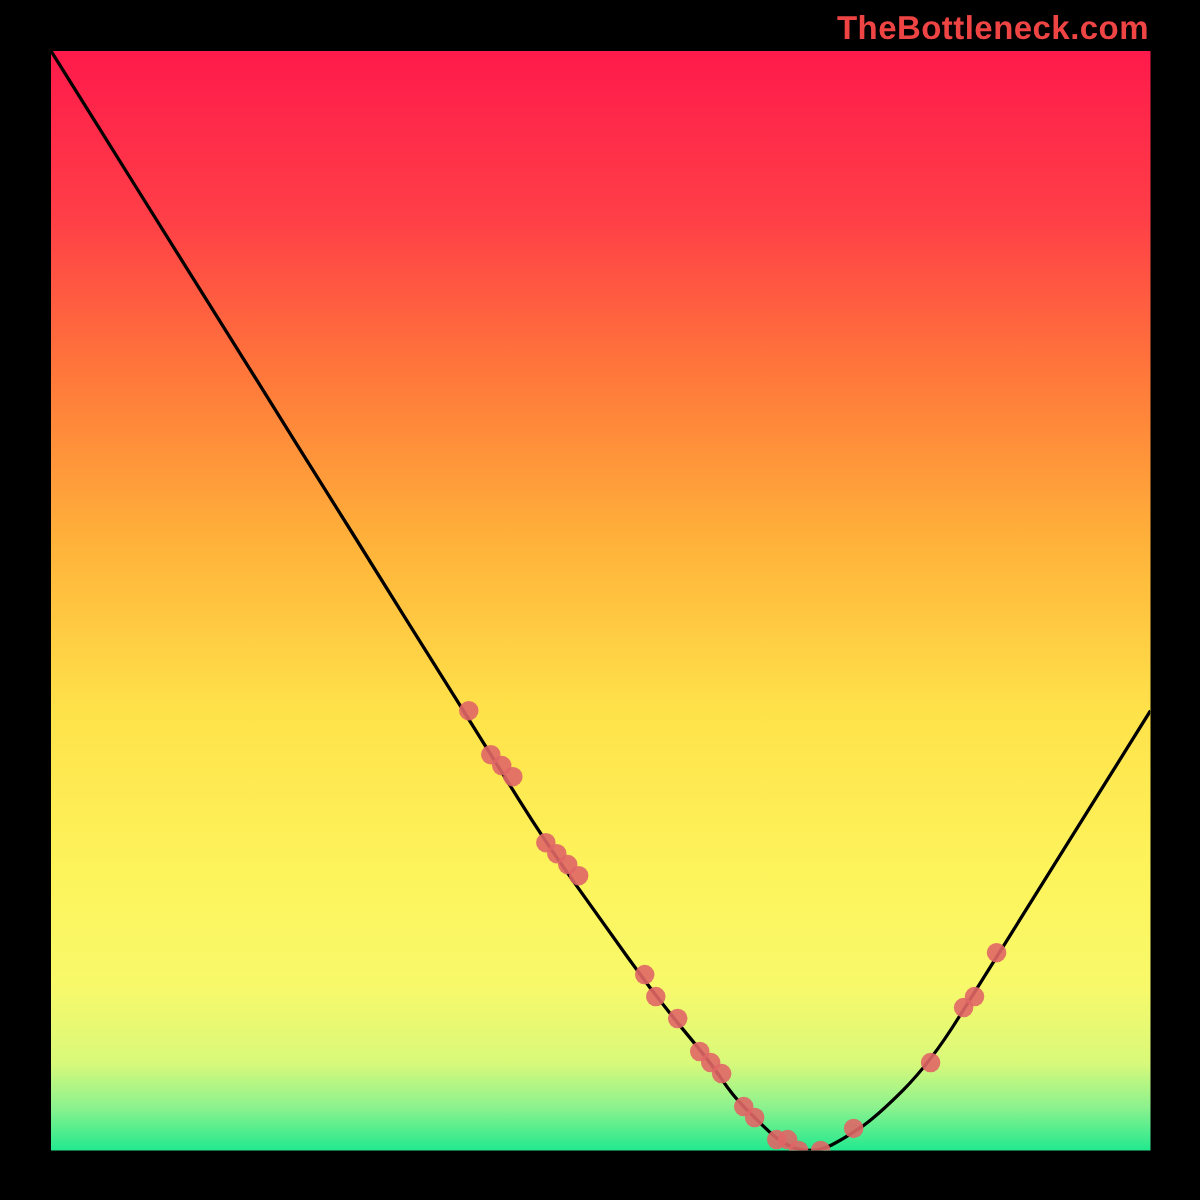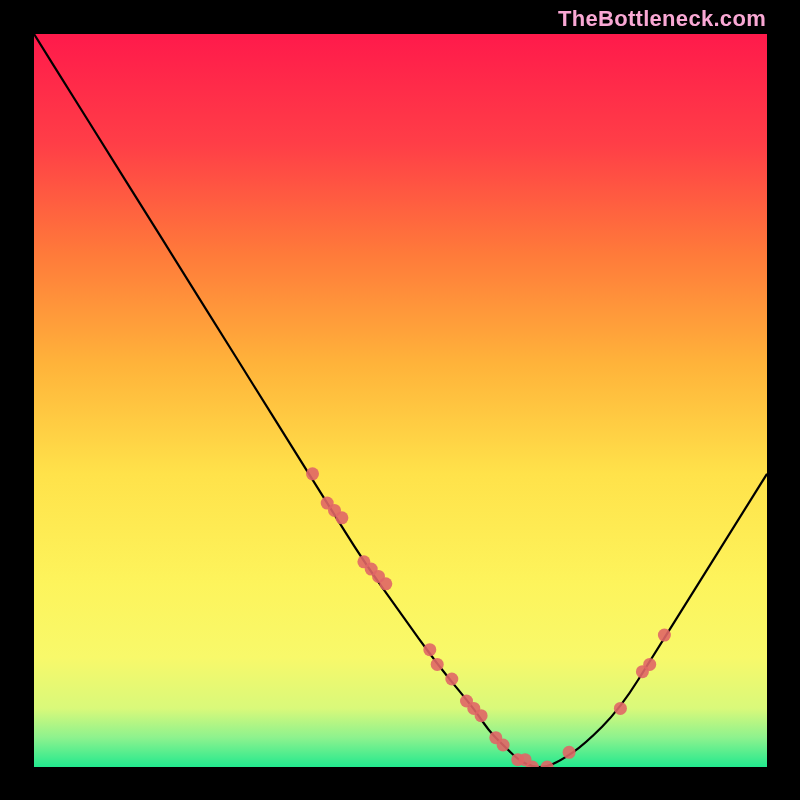--- a/index.html
+++ b/index.html
@@ -40,21 +40,21 @@
     width: 733px;
     height: 733px;
   }
   .watermark {
     position: absolute;
     top: 6px;
     right: 34px;
     font-family: Arial, Helvetica, sans-serif;
     font-size: 22px;
     font-weight: 600;
-    color: #f9a8d4;
+    color: #ef4444;
     letter-spacing: 0.3px;
   }
 </style>
 </head>
 <body>
 
 <div class="stage">
   <div class="watermark">TheBottleneck.com</div>
 
   <div class="plot">

